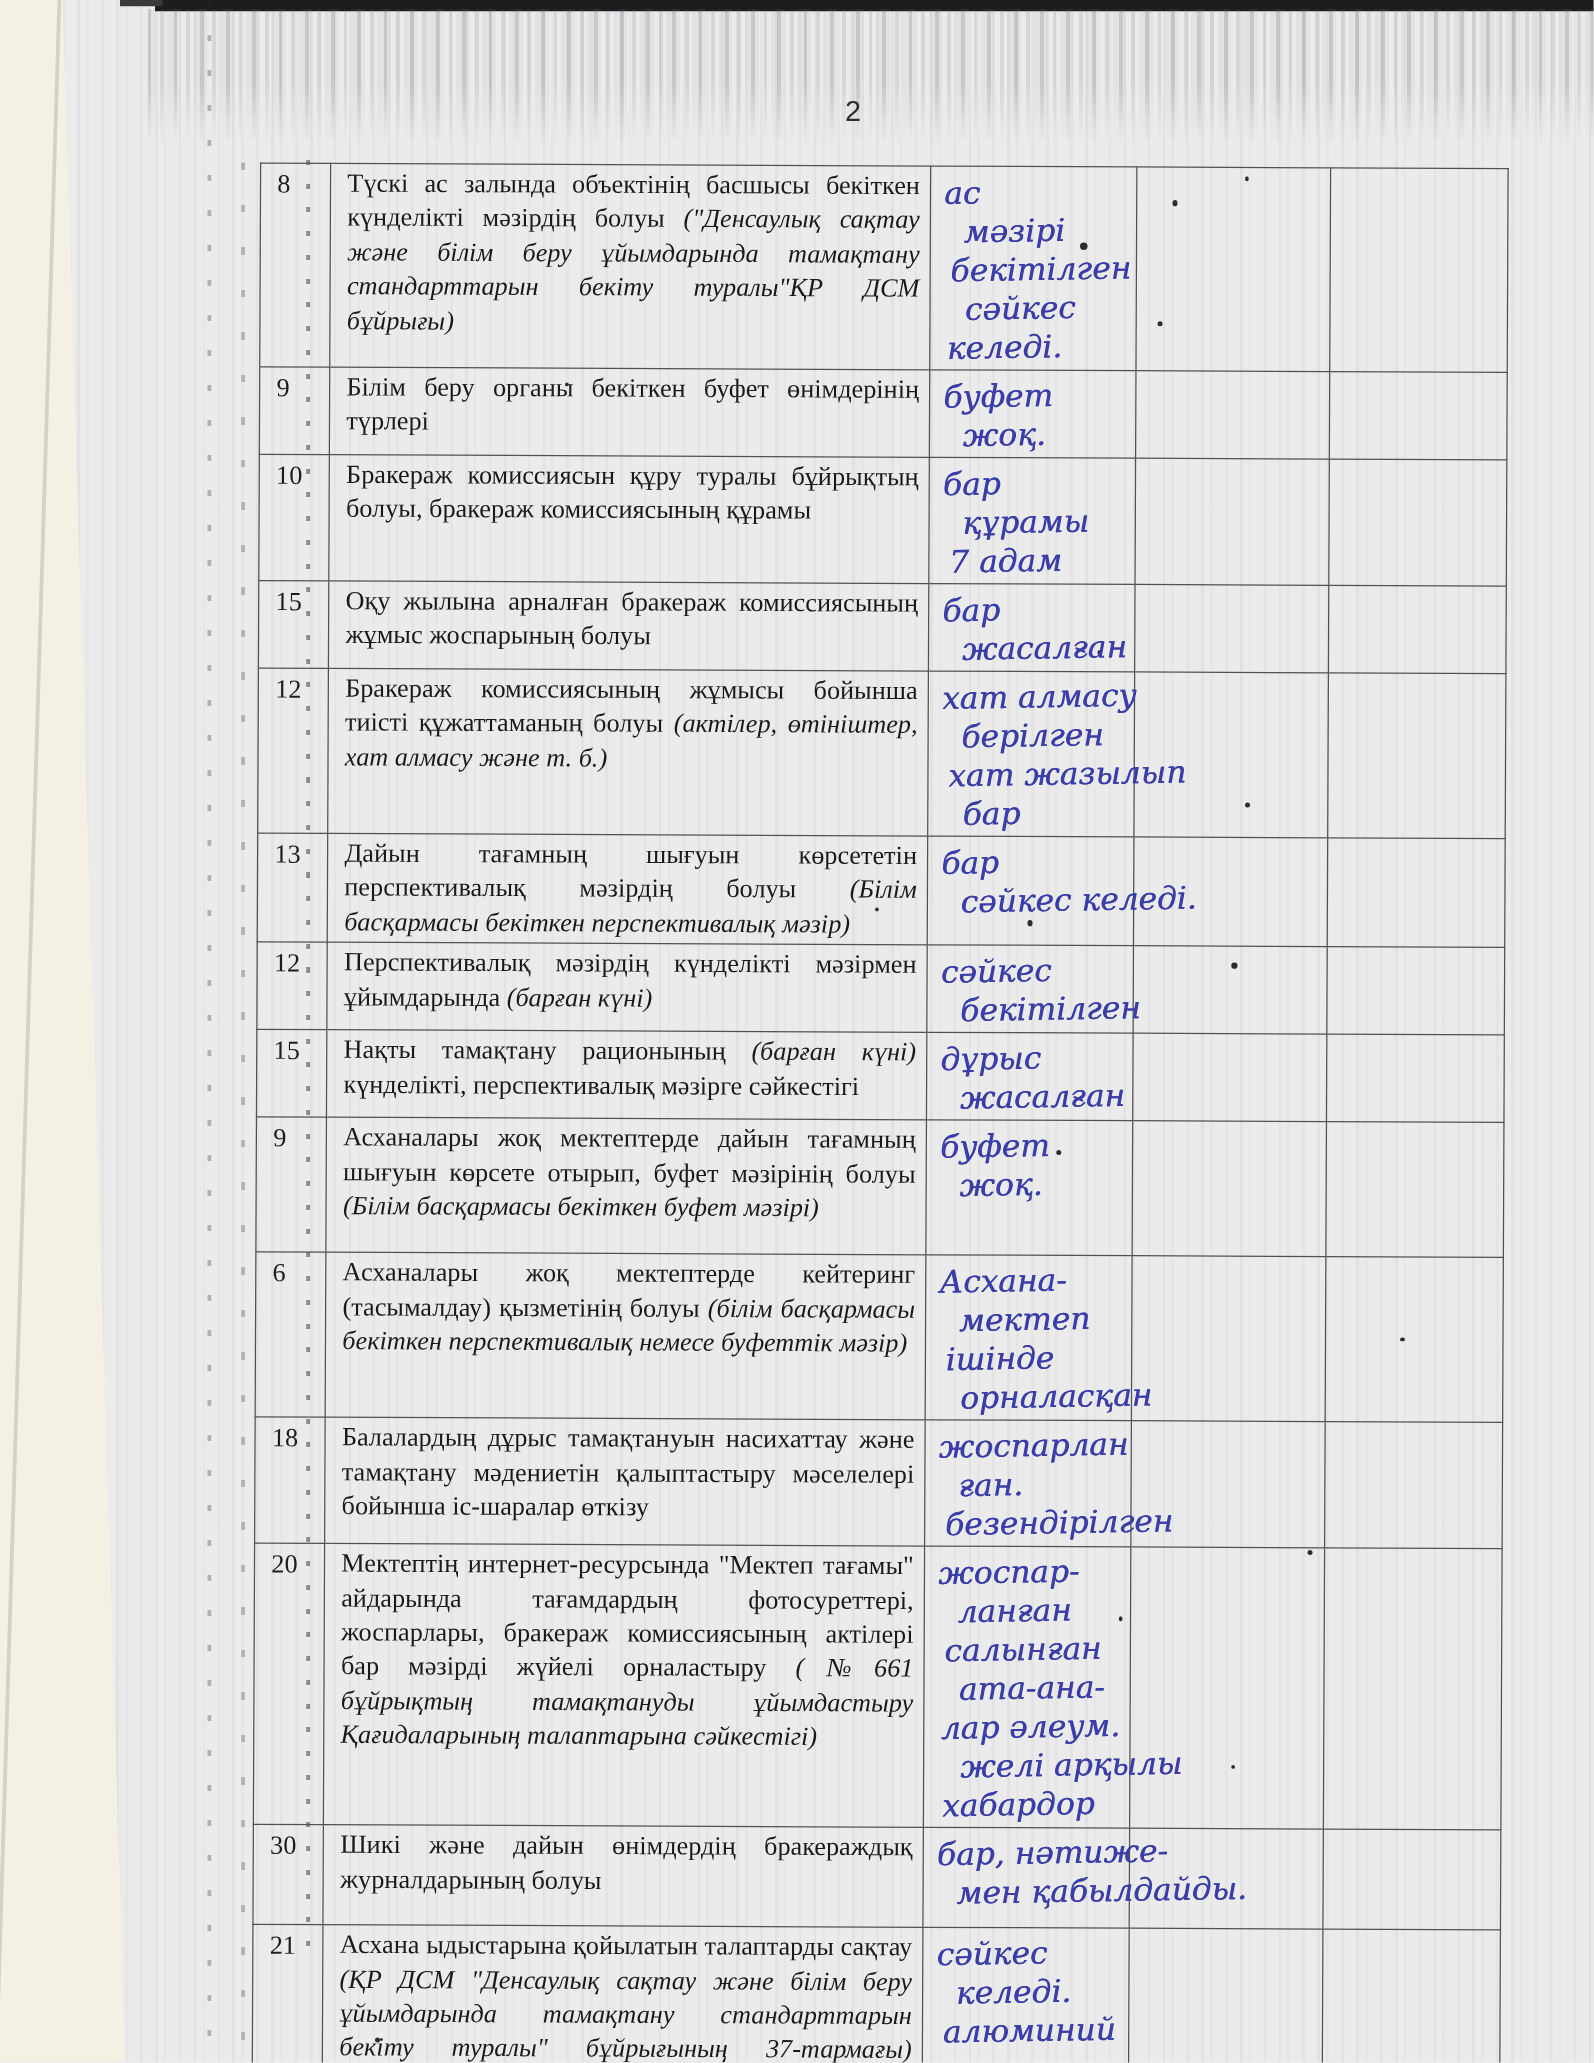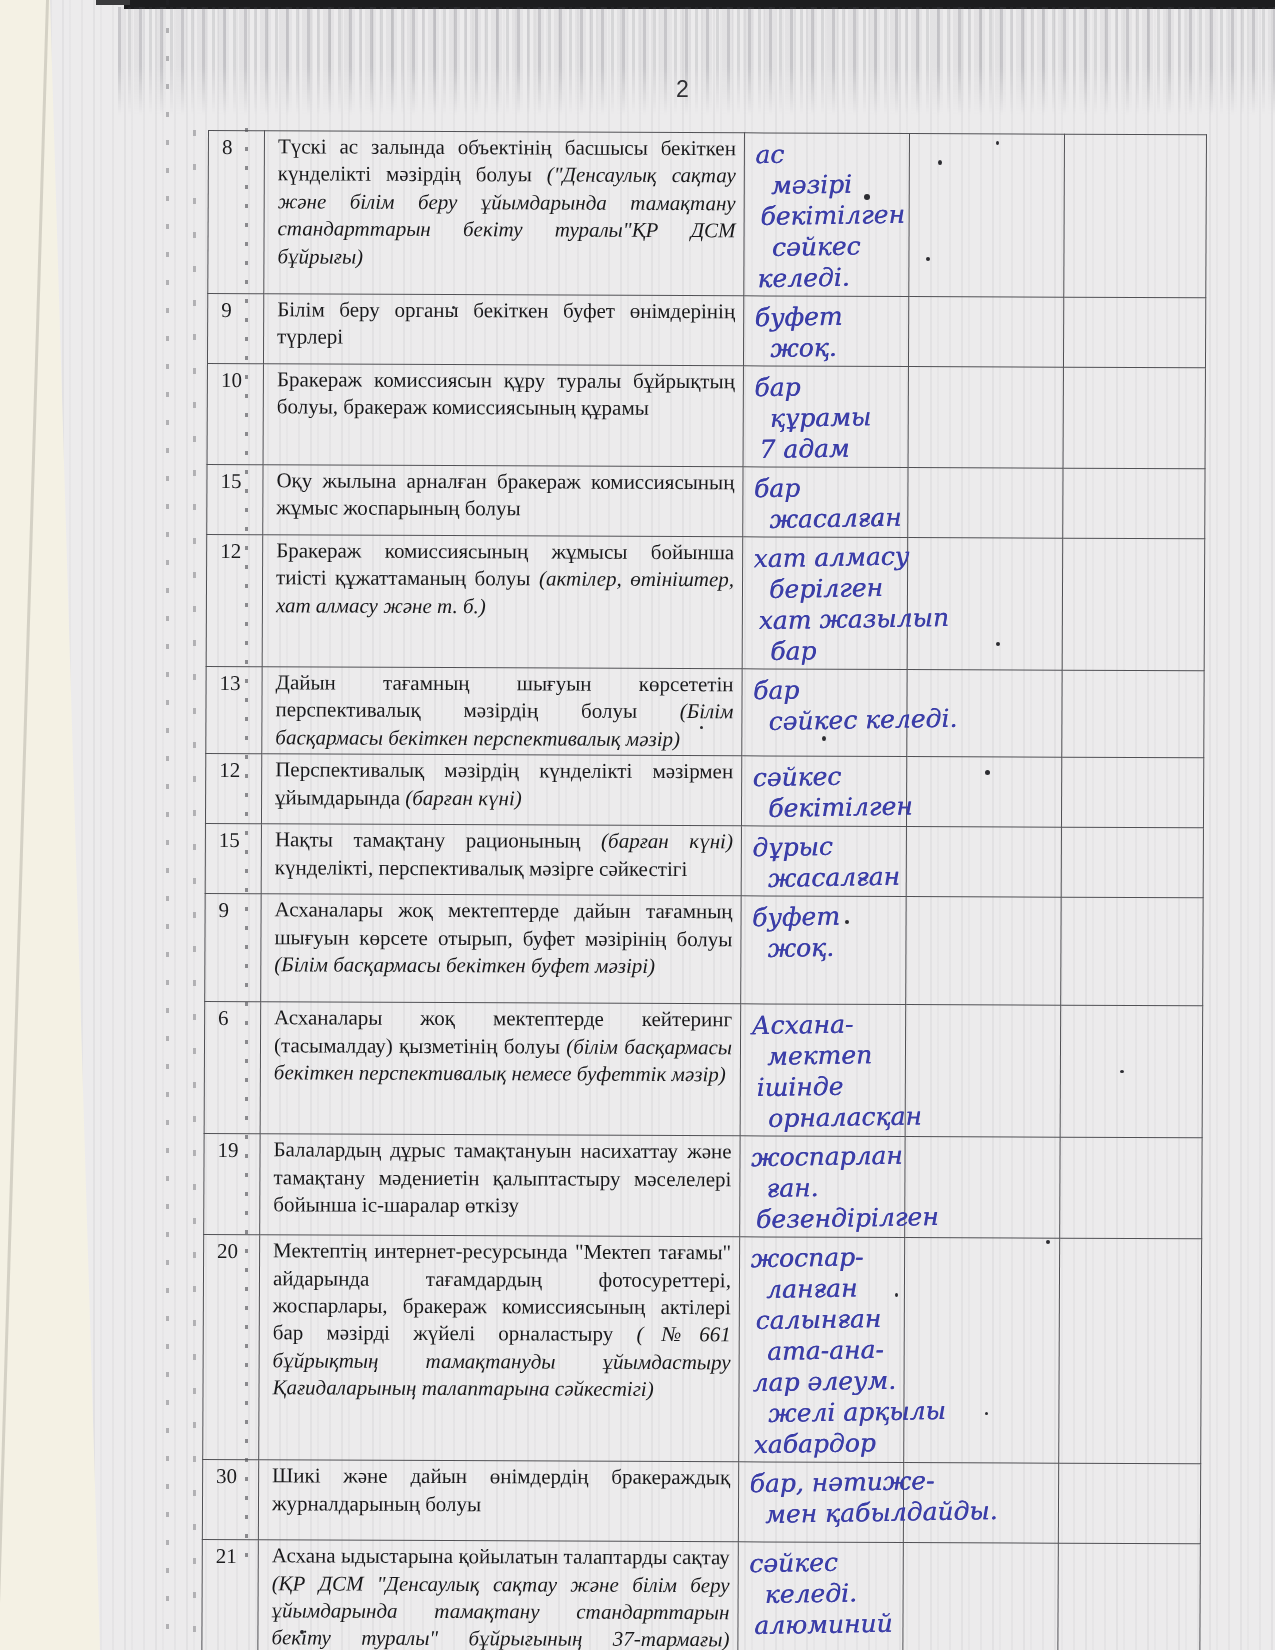--- a/index.html
+++ b/index.html
@@ -222,21 +222,21 @@
             <div>Асхана-</div>
             <div>мектеп</div>
             <div>ішінде</div>
             <div>орналасқан</div>
           </div>
         </td>
         <td class="empty"></td>
         <td class="empty"></td>
       </tr>
       <tr style="height: 83px;">
-        <td class="num">19</td>
+        <td class="num">18</td>
         <td class="txt"><span>Балалардың дұрыс тамақтануын насихаттау және тамақтану мәдениетін қалыптастыру мәселелері бойынша іс-шаралар өткізу</span></td>
         <td class="notecell">
           <div class="note">
             <div>жоспарлан</div>
             <div>ған.</div>
             <div>безендірілген</div>
           </div>
         </td>
         <td class="empty"></td>
         <td class="empty"></td>

